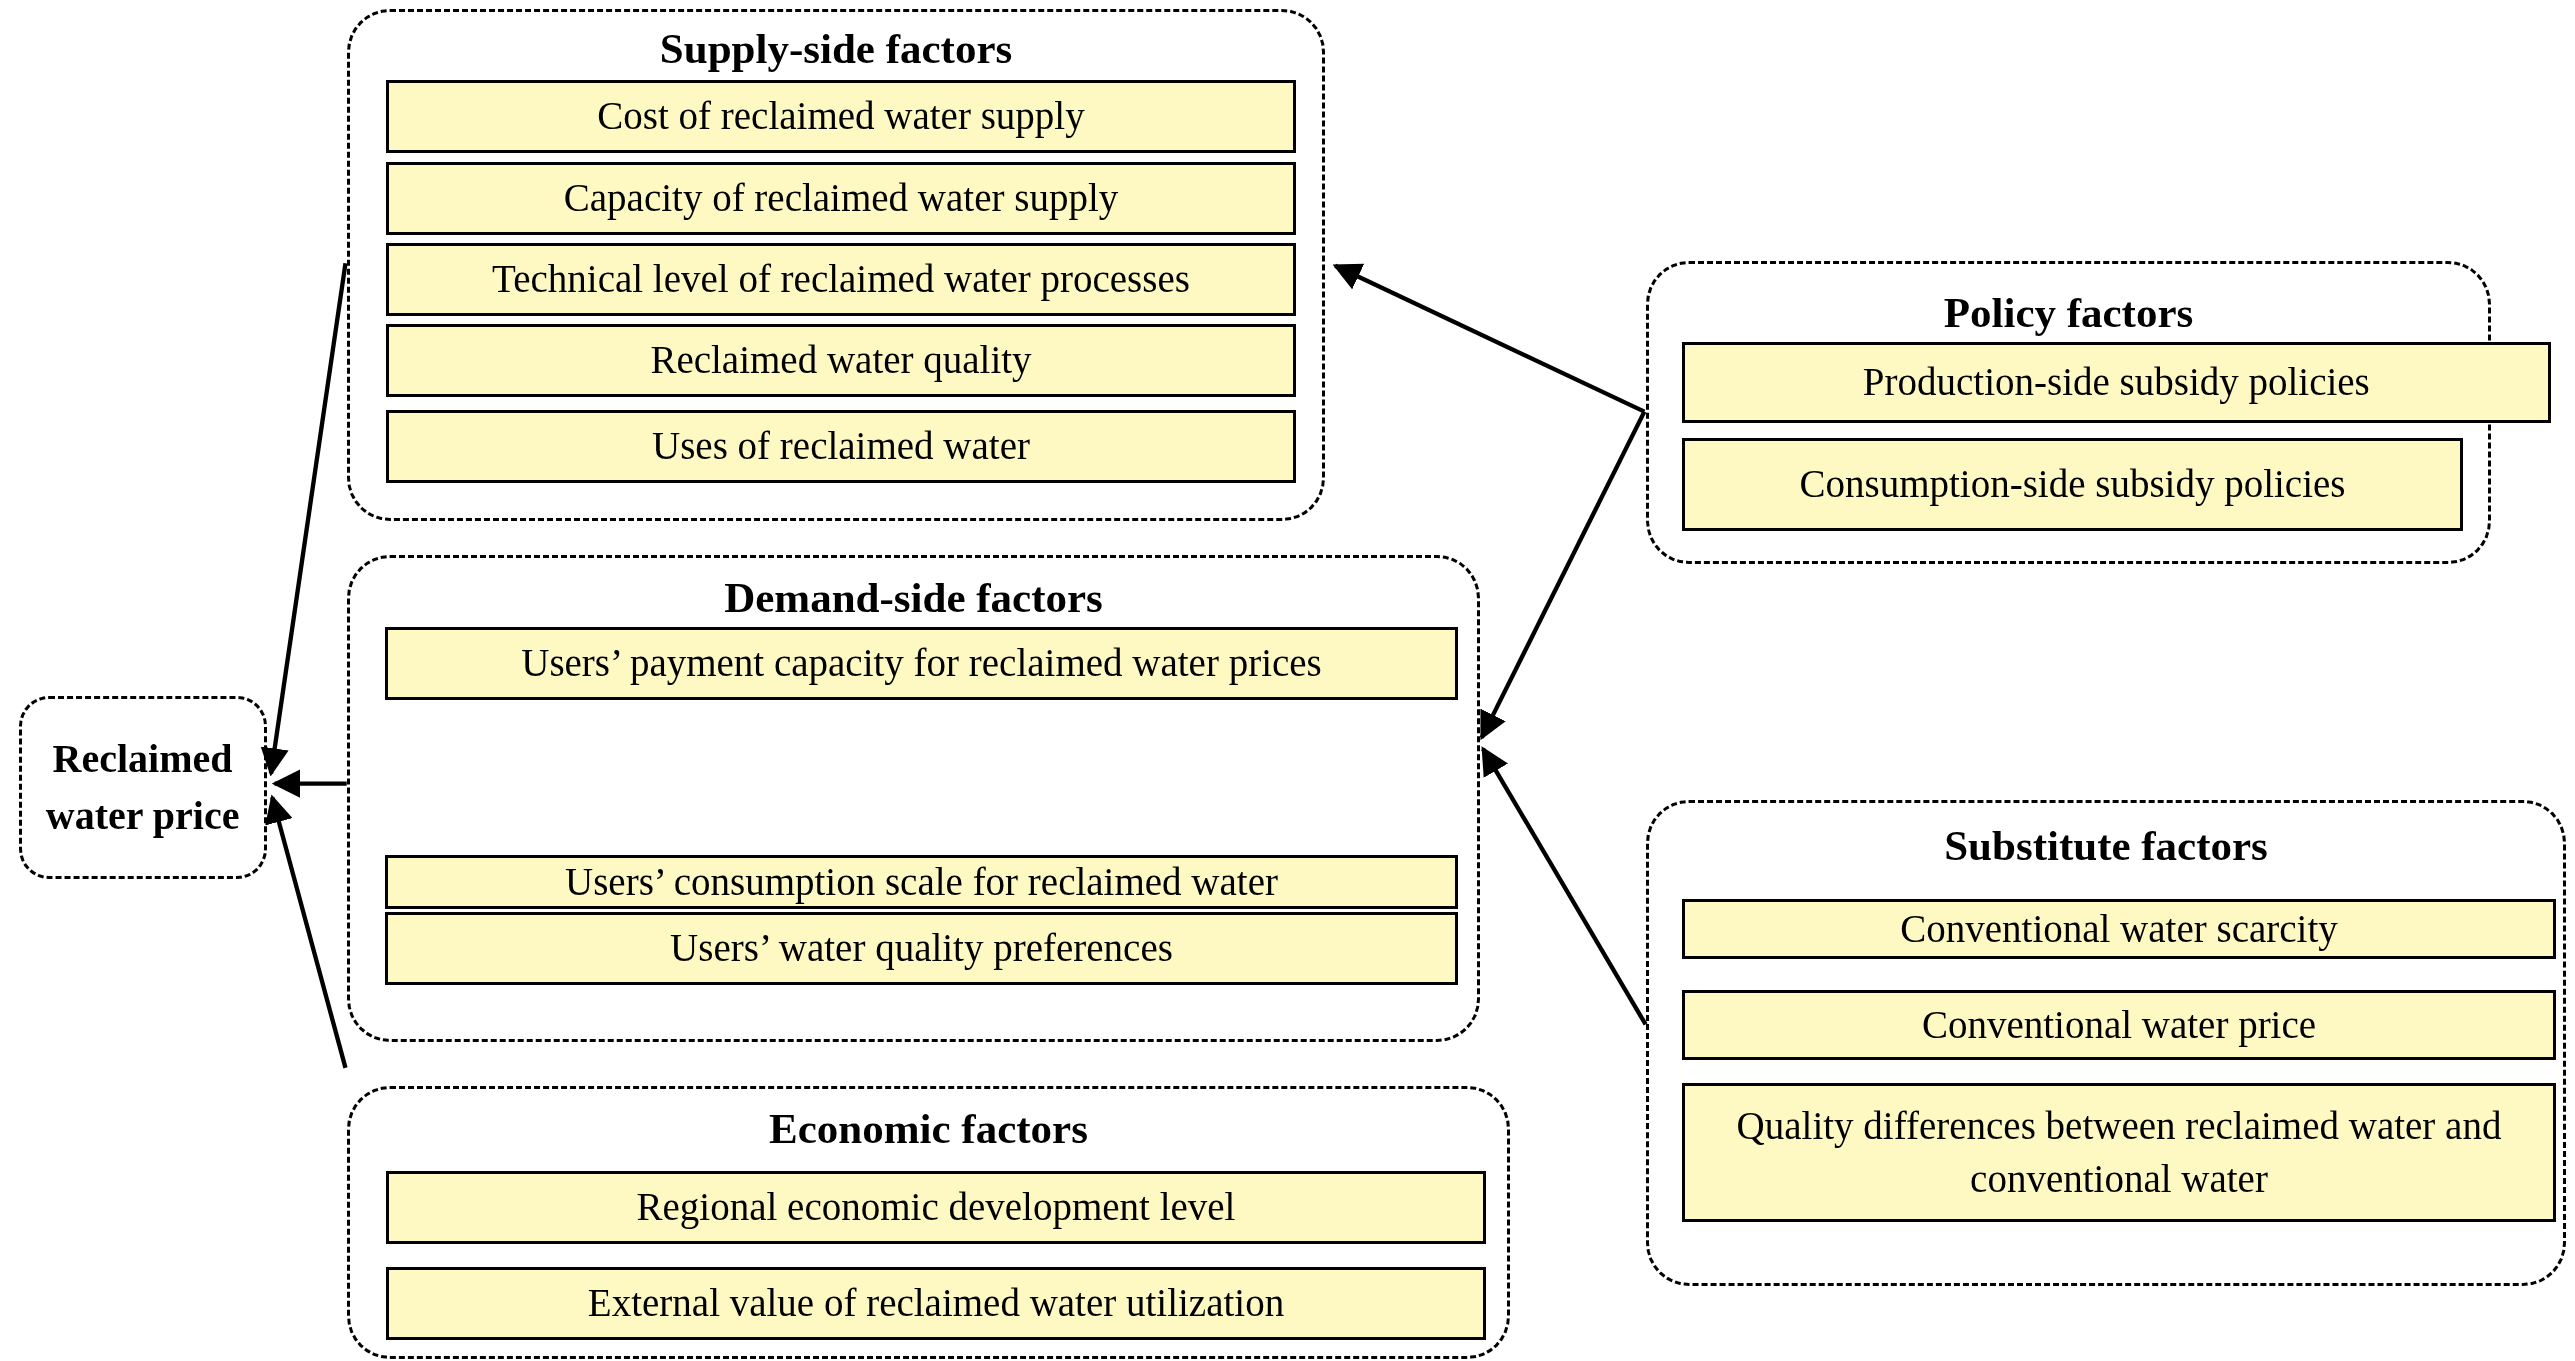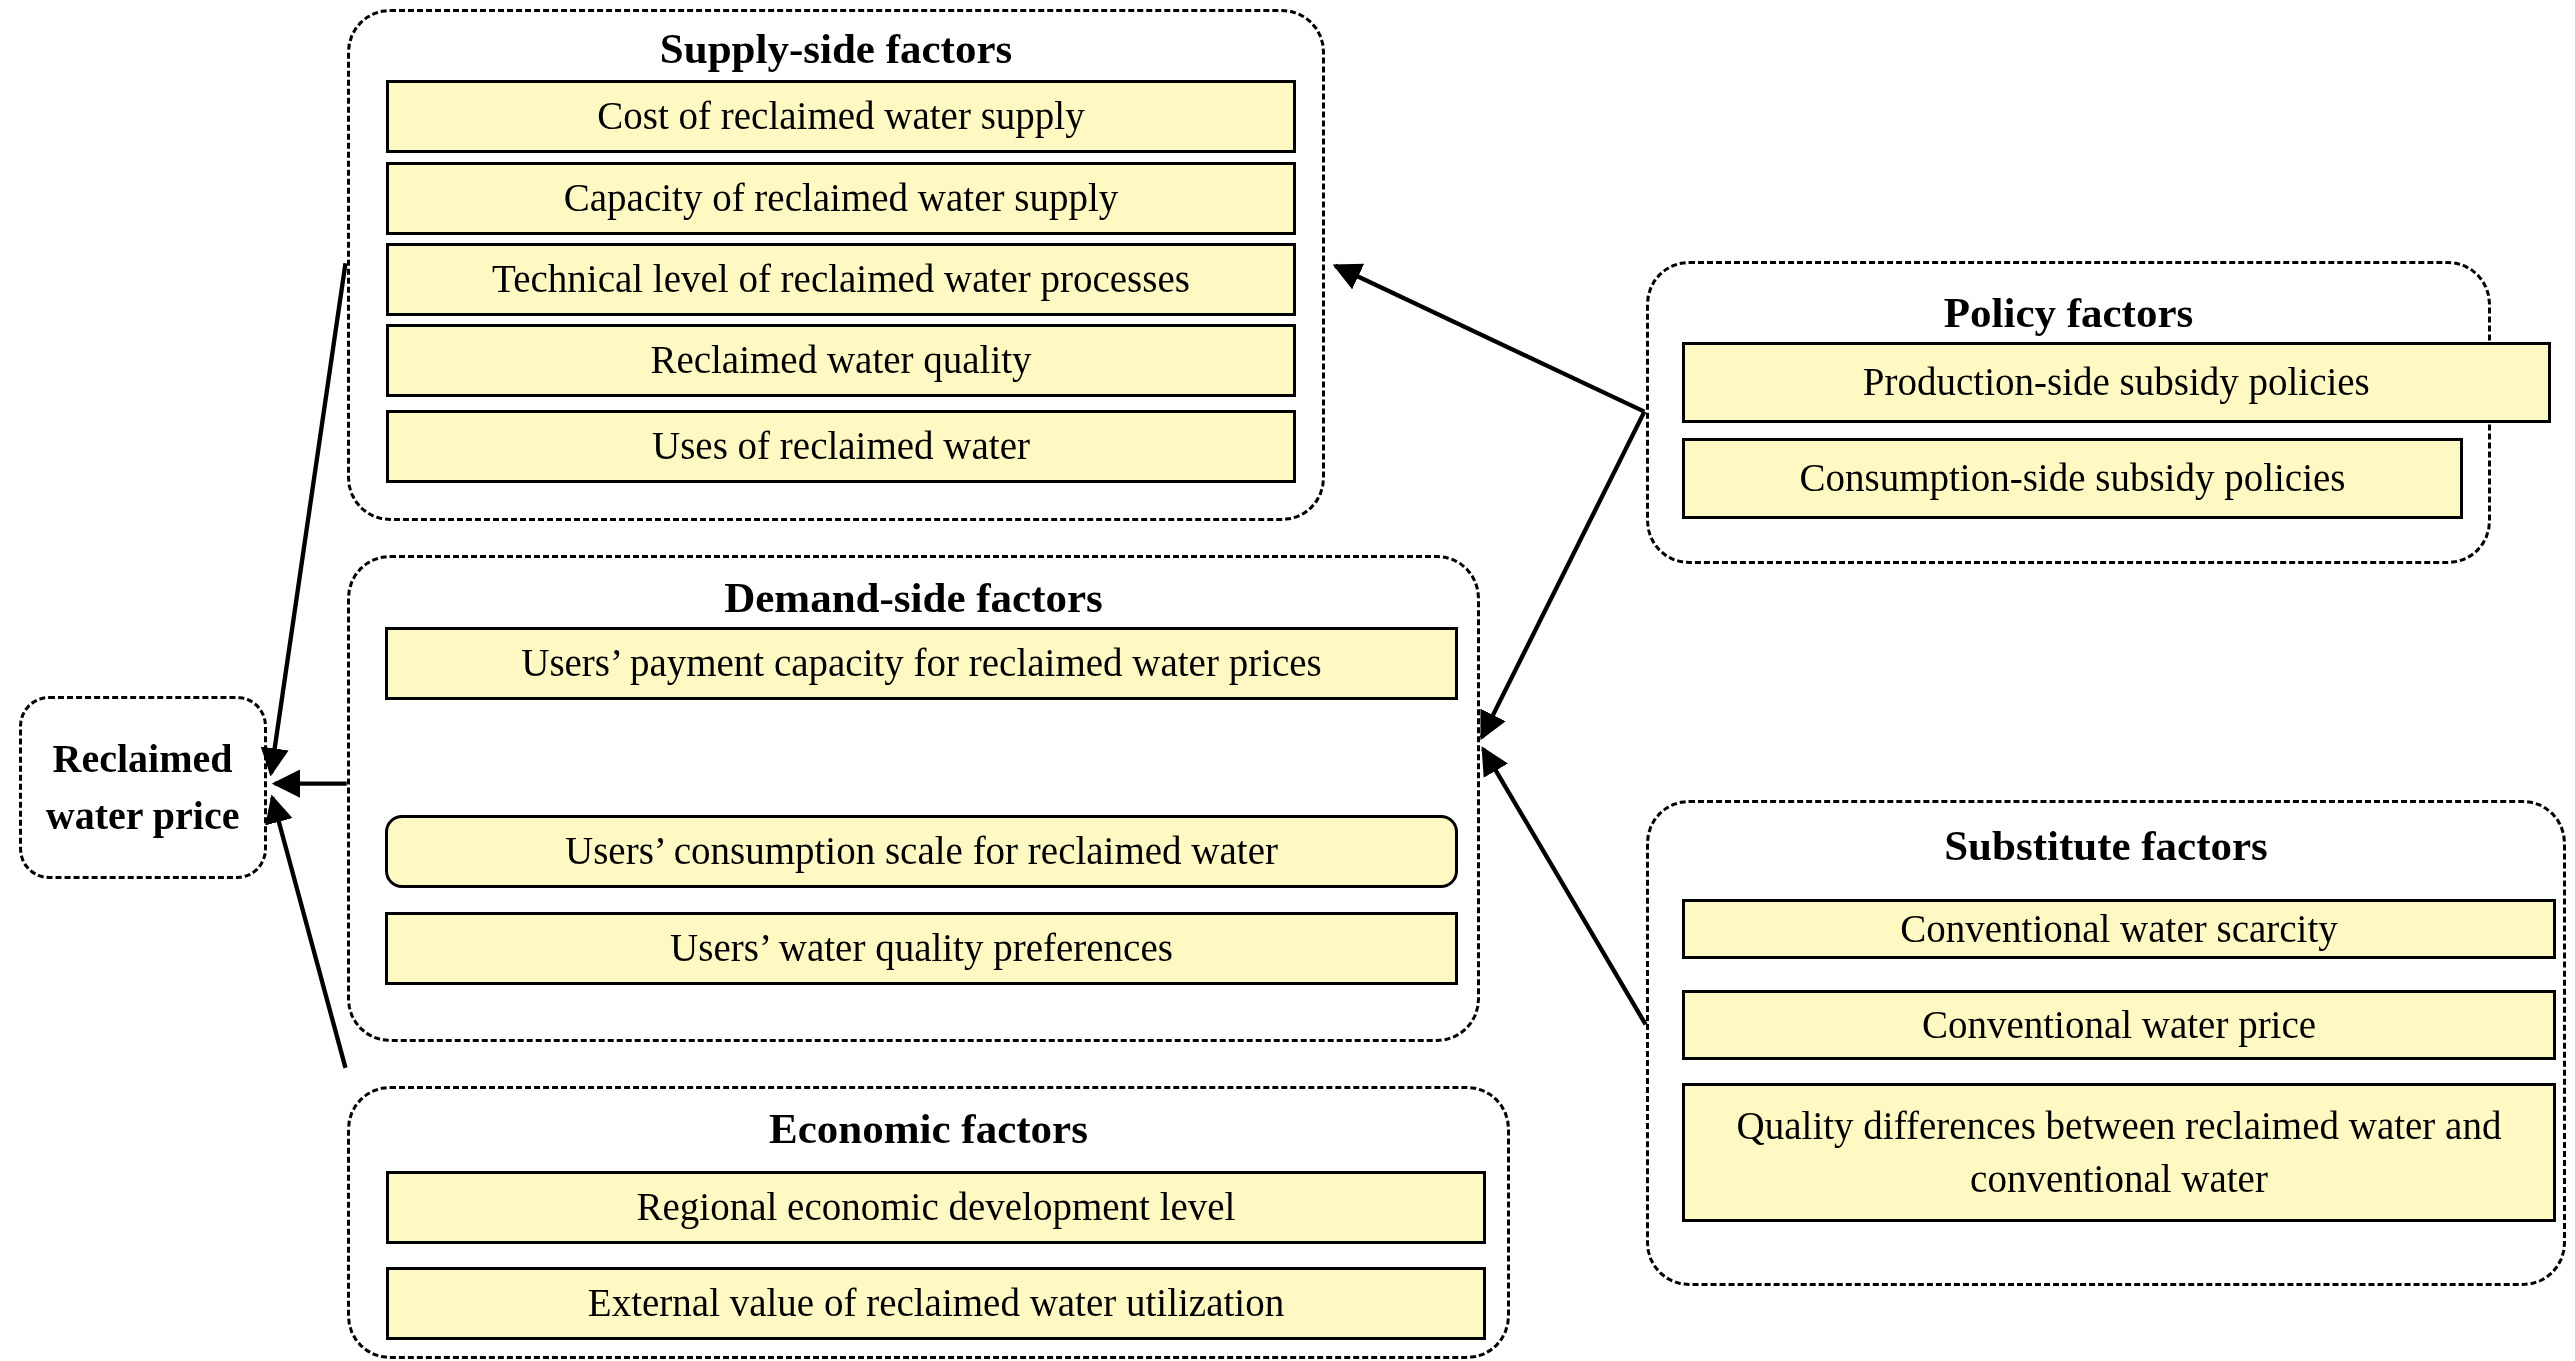--- a/index.html
+++ b/index.html
@@ -107,34 +107,34 @@
   <div class="item" style="left:386px; top:80px;  width:910px; height:73px;">Cost of reclaimed water supply</div>
   <div class="item" style="left:386px; top:243px;  width:910px; height:73px;">Technical level of reclaimed water processes</div>
   <div class="item" style="left:386px; top:162px;  width:910px; height:73px;">Capacity of reclaimed water supply</div>
   <div class="item" style="left:386px; top:324px;  width:910px; height:73px;">Reclaimed water quality</div>
   <div class="item" style="left:386px; top:410px;  width:910px; height:73px;">Uses of reclaimed water</div>
 
   <div class="group g-demand">
     <div class="group-title">Demand-side factors</div>
   </div>
   <div class="item" style="left:385px; top:627px; width:1073px; height:73px;">Users’ payment capacity for reclaimed water prices</div>
-  <div class="item" style="left:385px; top:815px; width:1073px; height:73px;border-radius:17px;">Users’ consumption scale for reclaimed water</div>
+  <div class="item" style="left:385px; top:855px; width:1073px; height:54px;">Users’ consumption scale for reclaimed water</div>
   <div class="item" style="left:385px; top:912px; width:1073px; height:73px;">Users’ water quality preferences</div>
 
   <div class="group g-economic">
     <div class="group-title">Economic factors</div>
   </div>
   <div class="item" style="left:386px; top:1171px; width:1100px; height:73px;">Regional economic development level</div>
   <div class="item" style="left:386px; top:1267px; width:1100px; height:73px;">External value of reclaimed water utilization</div>
 
   <div class="group g-policy">
     <div class="group-title">Policy factors</div>
   </div>
   <div class="item" style="left:1682px; top:342px;  width:869px; height:81px;padding-left:12px;">Production-side subsidy policies</div>
-  <div class="item" style="left:1682px; top:438px;  width:781px; height:81px;">Consumption-side subsidy policies</div>
+  <div class="item" style="left:1682px; top:438px;  width:781px; height:93px;">Consumption-side subsidy policies</div>
 
   <div class="group g-substitute">
     <div class="group-title">Substitute factors</div>
   </div>
   <div class="item" style="left:1682px; top:899px; width:874px; height:60px;">Conventional water scarcity</div>
   <div class="item" style="left:1682px; top:990px; width:874px; height:70px;">Conventional water price</div>
   <div class="item" style="left:1682px; top:1083px; width:874px; height:139px;">Quality differences between reclaimed water and conventional water</div>
 
 </div>
 

